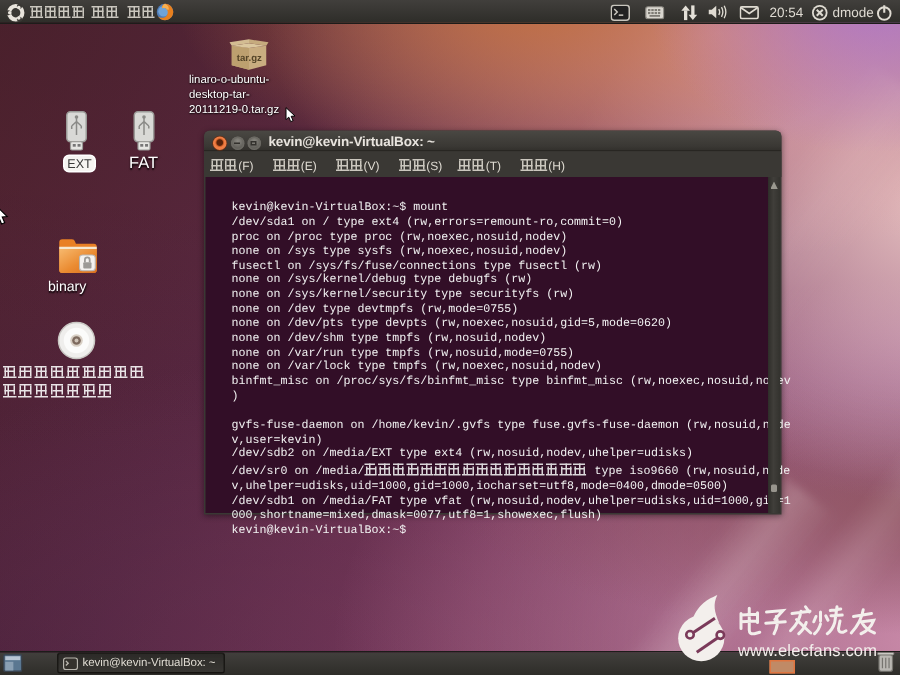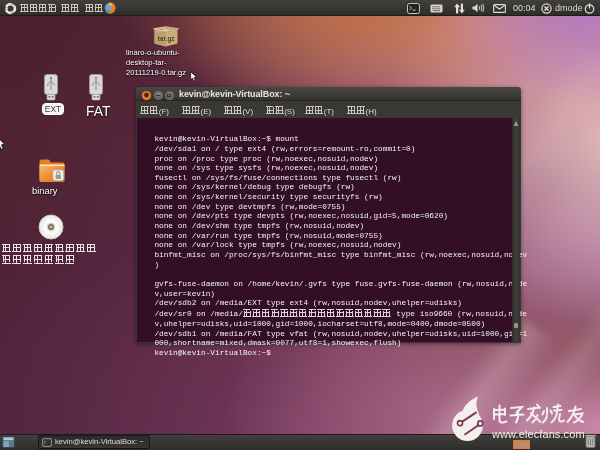--- a/index.html
+++ b/index.html
@@ -84,21 +84,21 @@
   <svg width="16" height="27" viewBox="0 0 16 27" style="position:absolute;left:88px;top:74px">
     <rect x="1.5" y="0.5" width="13" height="20" rx="2.5" fill="#d9d9d6" stroke="#9a9a97" stroke-width="1"></rect>
     <rect x="4" y="20.5" width="8" height="5.5" rx="1" fill="#e6e6e3" stroke="#9a9a97" stroke-width="0.8"></rect>
     <rect x="5.5" y="22" width="2" height="1.8" fill="#777"></rect>
       <rect x="8.7" y="22" width="2" height="1.8" fill="#777"></rect>
     <g stroke="#8a8a87" stroke-width="1" fill="none">
         <path d="M8 4 L8 16 M8 7 L4.8 10 M8 7 L11.2 10 M4.8 10 L4.8 12 M11.2 10 L11.2 11.6"></path>
       </g>
     <circle cx="8" cy="4" r="1.2" fill="#8a8a87"></circle>
   </svg>
-  <div class="dlabel" style="left:86px;top:103px;width:20px;font-size:14px">FAT</div>
+  <div class="dlabel" style="left:86px;top:103px;width:20px;font-size:11px">FAT</div>
 
   <svg width="28" height="26" viewBox="0 0 28 26" style="position:absolute;left:38px;top:158px">
     <path d="M1.5 3.5 Q1.5 1.5 3.5 1.5 L10 1.5 Q11.5 1.5 12 3 L12.6 4.5 L24.5 4.5 Q26.5 4.5 26.5 6.5 L26.5 22 Q26.5 24 24.5 24 L3.5 24 Q1.5 24 1.5 22 Z" fill="#e98024"></path>
     <path d="M1.5 6.5 L26.5 6.5 L26.5 8 L1.5 8 Z" fill="#f6e8d0"></path>
     <path d="M1.5 8 L26.5 8 L26.5 22 Q26.5 24 24.5 24 L3.5 24 Q1.5 24 1.5 22 Z" fill="url(#fg)"></path>
     <defs>
         <linearGradient id="fg" x1="0" y1="0" x2="1" y2="1">
           <stop offset="0" stop-color="#f7b96e"></stop>
           <stop offset="55%" stop-color="#ea8b31"></stop>
           <stop offset="1" stop-color="#d96f1f"></stop>
@@ -233,21 +233,21 @@
     <g stroke="#dfdbd2" fill="none" stroke-width="0.9">
         <path d="M7.2 3 Q8.4 5 7.2 7"></path>
         <path d="M9 1.8 Q10.8 5 9 8.2"></path>
         <path d="M10.8 0.8 Q13 5 10.8 9.2"></path>
       </g>
   </svg>
   <svg width="13" height="9" viewBox="0 0 13 9" style="position:absolute;left:493px;top:3.5px">
     <rect x="0.6" y="0.6" width="11.8" height="7.8" rx="1" fill="none" stroke="#dfdbd2" stroke-width="1.1"></rect>
     <path d="M1 1.2 L6.5 5 L12 1.2" stroke="#dfdbd2" stroke-width="1.1" fill="none"></path>
   </svg>
-  <span class="ptxt" style="left:513px;top:0">00:04</span>
+  <span class="ptxt" style="left:513px;top:0">20:54</span>
   <svg width="11" height="11" viewBox="0 0 11 11" style="position:absolute;left:541px;top:2.5px">
     <circle cx="5.5" cy="5.5" r="5.2" fill="#dfdbd2"></circle>
       <circle cx="5.5" cy="5.5" r="4" fill="#3a3834"></circle>
     <path d="M3.5 3.5 L7.5 7.5 M7.5 3.5 L3.5 7.5" stroke="#dfdbd2" stroke-width="1.4"></path>
   </svg>
   <span class="ptxt" style="left:555px;top:0">dmode</span>
   <svg width="11" height="11" viewBox="0 0 11 11" style="position:absolute;left:584px;top:2.5px">
     <circle cx="5.5" cy="6" r="4.2" fill="none" stroke="#dfdbd2" stroke-width="1.3"></circle>
     <rect x="4.8" y="0.5" width="1.4" height="5" fill="#dfdbd2"></rect>
   </svg>

